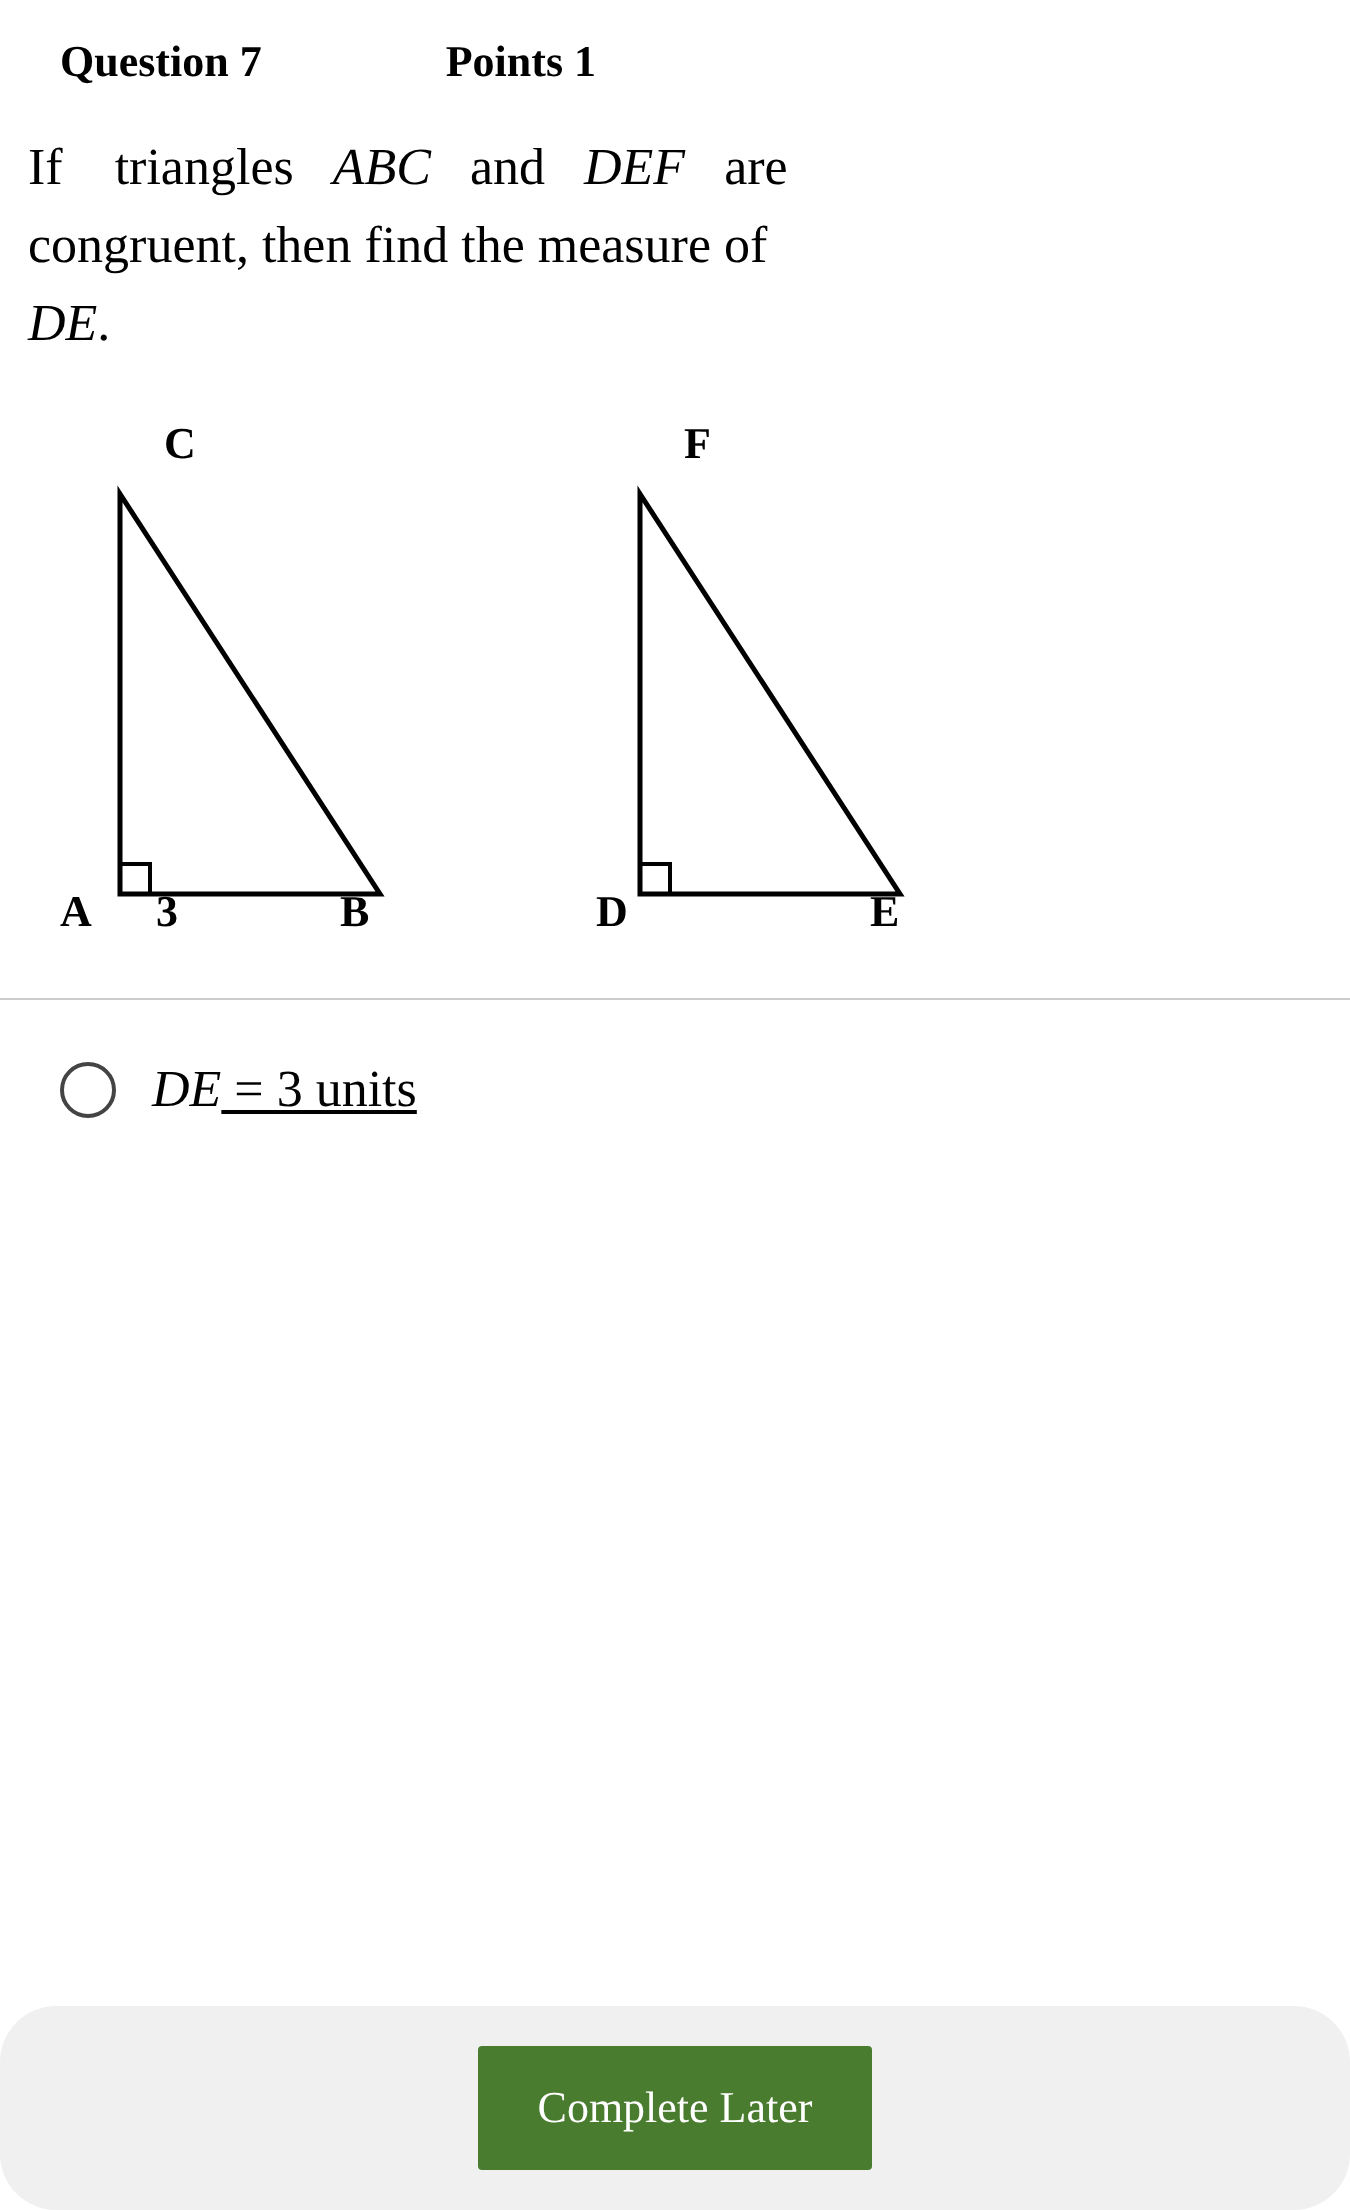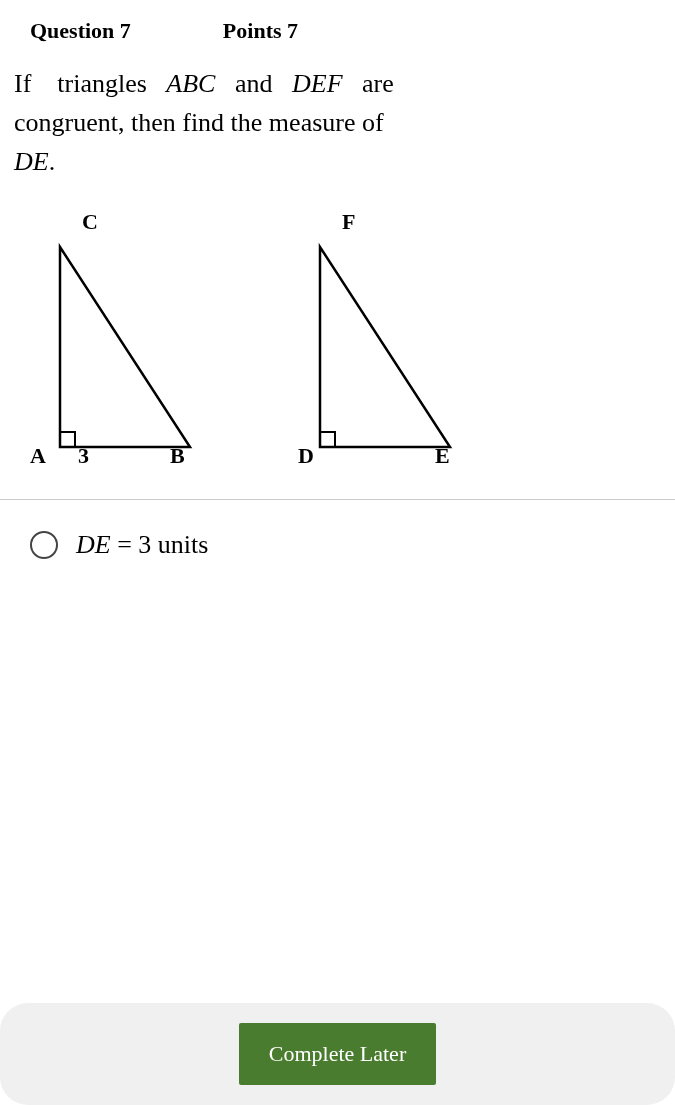--- a/index.html
+++ b/index.html
@@ -69,20 +69,21 @@
       display: inline-block;
       flex-shrink: 0;
       background: #fff;
     }
     .option-label {
       font-size: 26px;
       font-style: italic;
     }
     .option-label .normal {
       font-style: normal;
+      text-decoration: underline;
     }
     .footer {
       position: absolute;
       bottom: 0;
       left: 0;
       right: 0;
       background: #f0f0f0;
       padding: 20px 30px;
       display: flex;
       flex-direction: row;
@@ -109,21 +110,21 @@
       cursor: pointer;
       border-radius: 2px;
       font-family: Georgia, serif;
     }
   </style>
 </head>
 <body>
 
 <div class="header">
   <span class="header-question">Question 7</span>
-  <span class="header-points">Points 7</span>
+  <span class="header-points">Points 1</span>
 </div>
 
 <div class="question-text">
   <span>If</span>
   &nbsp;&nbsp;
   <span>triangles</span>
   &nbsp;
   <em><span>ABC</span></em>
   &nbsp;
   <span>and</span>

